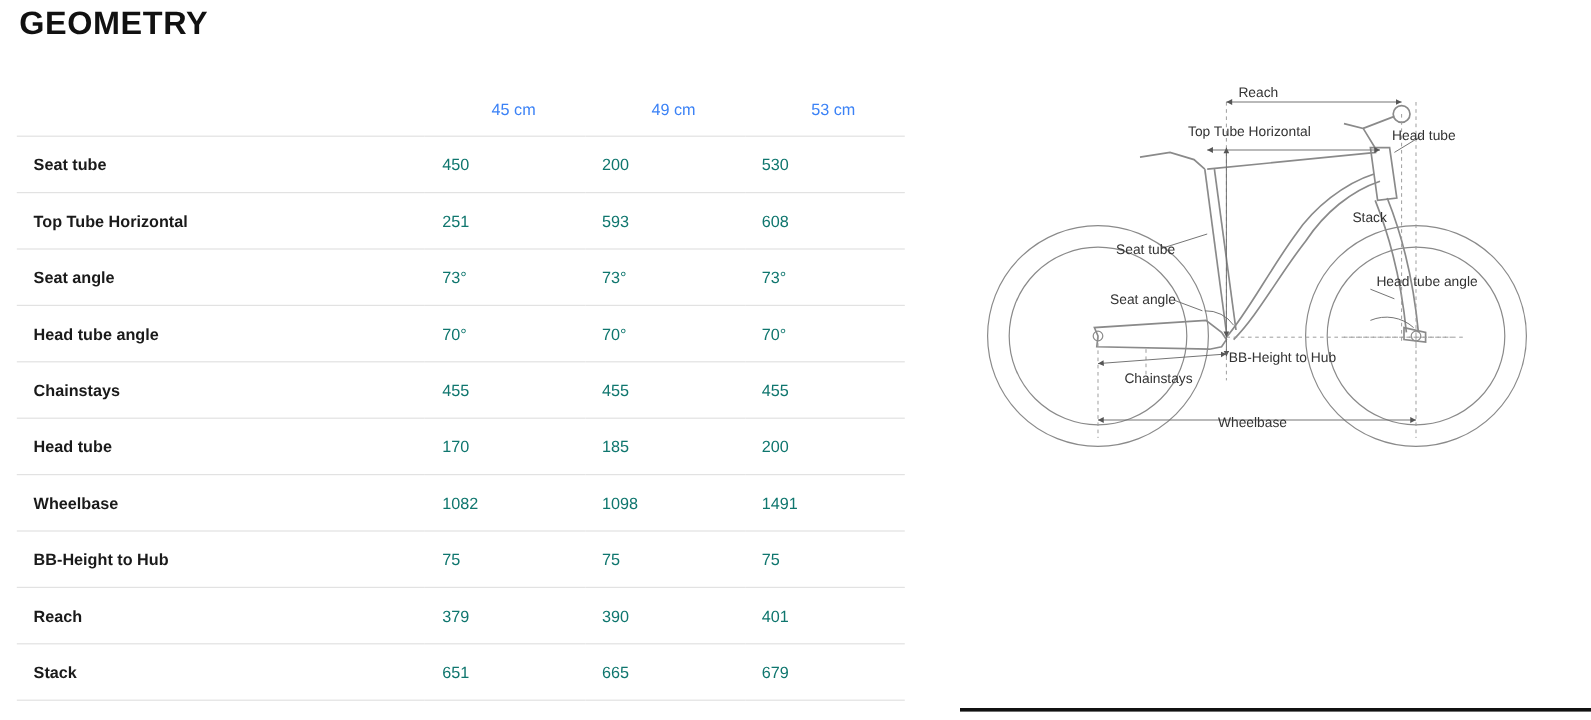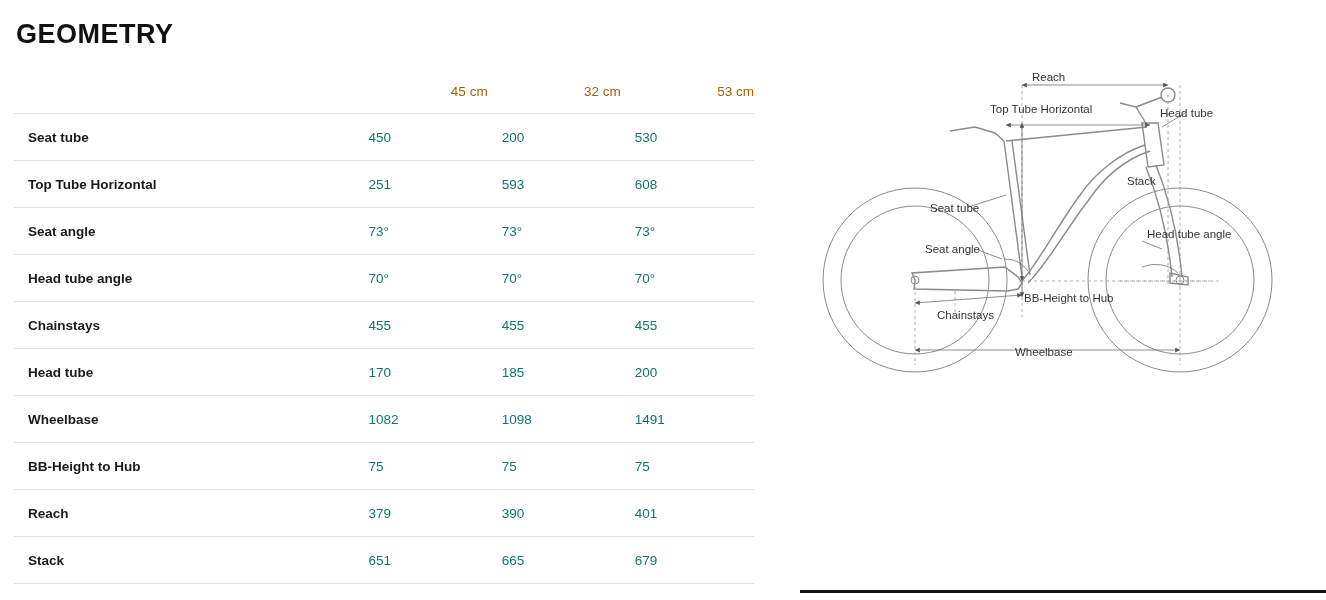--- a/index.html
+++ b/index.html
@@ -14,38 +14,38 @@
     overflow: hidden;
   }
   #page {
     position: relative;
     width: 1326px;
     height: 600px;
   }
   #page-title {
     position: absolute;
     left: 16px;
-    top: 19px;
+    top: 4px;
     font-size: 27px;
     font-weight: bold;
     letter-spacing: 0.5px;
     color: #111111;
   }
   #geometry-table {
     position: absolute;
     left: 14px;
     top: 78px;
     width: 740px;
     border-collapse: collapse;
     font-size: 13.5px;
   }
   #geometry-table th {
-    text-align: right;
+    text-align: center;
     font-weight: normal;
-    color: #a16207;
+    color: #3b82f6;
     padding: 6px 0 14px 14px;
     font-size: 13.5px;
   }
   #geometry-table td {
     padding: 14px 0 14px 14px;
     border-top: 1px solid #e2e2e2;
     color: #0f766e;
     vertical-align: middle;
     height: 47px;
   }
@@ -80,21 +80,21 @@
 
 <div id="page">
 
   <div id="page-title">GEOMETRY</div>
 
   <table id="geometry-table">
     <thead>
       <tr>
         <th></th>
         <th>45 cm</th>
-        <th>32 cm</th>
+        <th>49 cm</th>
         <th>53 cm</th>
       </tr>
     </thead>
     <tbody>
       <tr>
         <td class="rowlabel">Seat tube</td>
         <td class="val">450</td>
         <td class="val">200</td>
         <td class="val">530</td>
       </tr>

